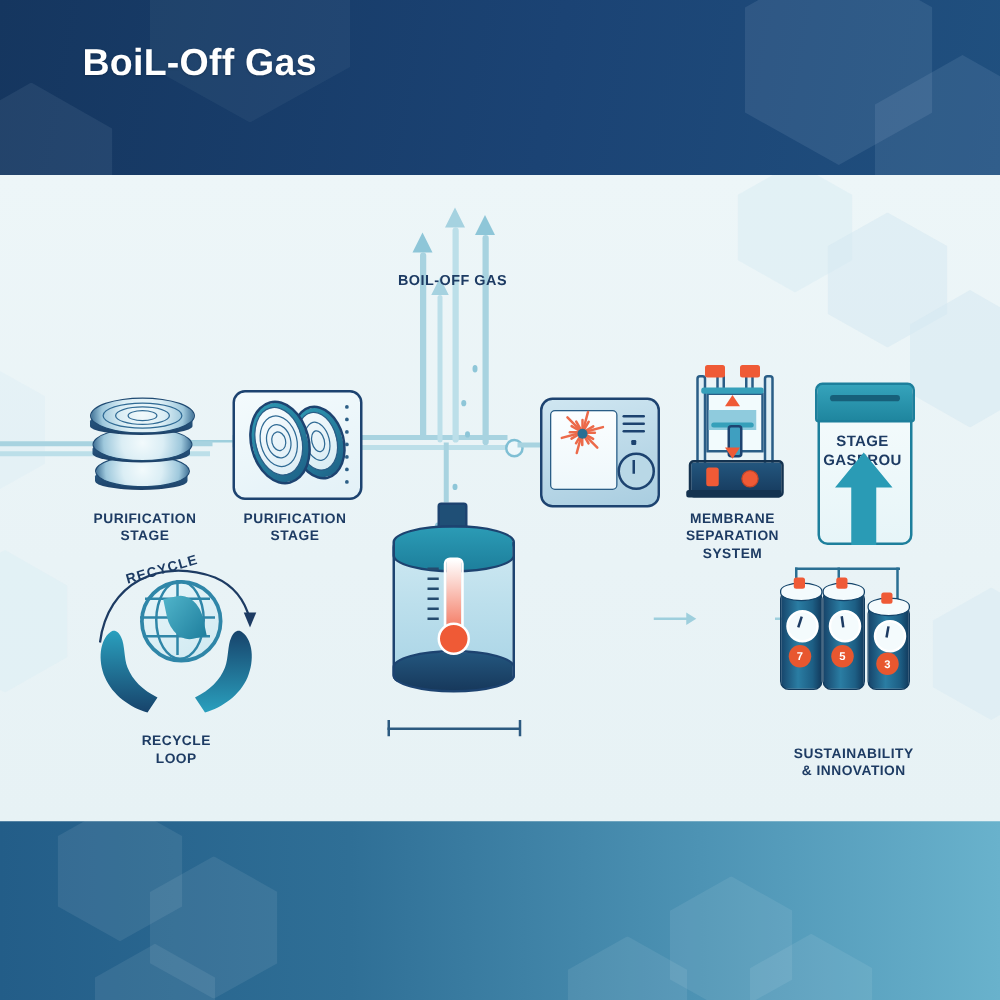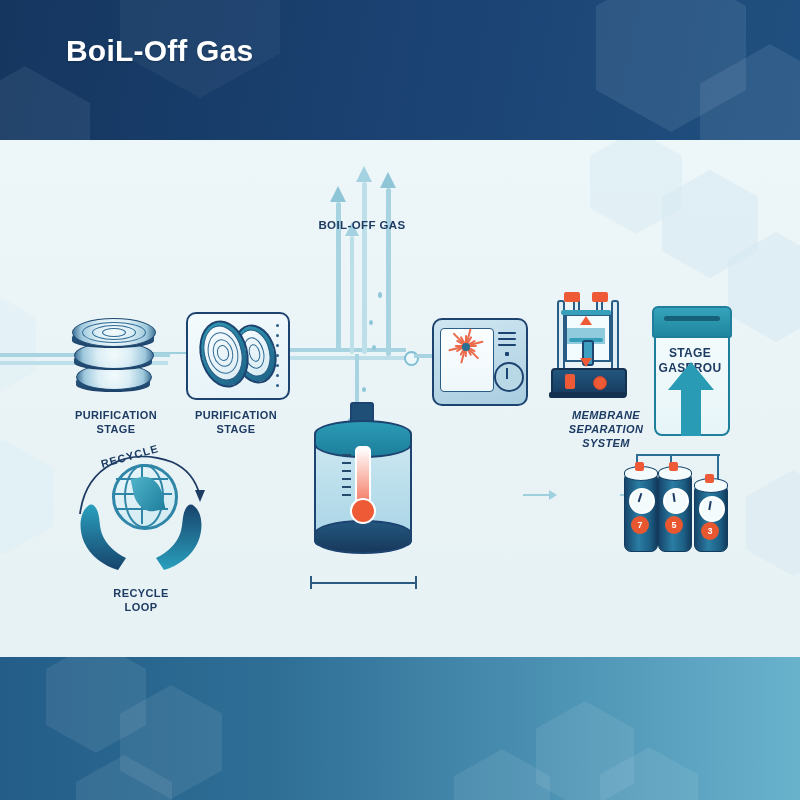--- a/index.html
+++ b/index.html
@@ -335,21 +335,21 @@
       <div class="mem-tri" style="left:31px;top:28px;border-bottom:9px solid #ef5a36;"></div>
       <div class="mem-plate" style="left:20px;top:50px;width:34px;height:4px;"></div>
       <div class="mem-col" style="left:33px;top:52px;width:8px;height:22px;background:#3f9fc0;border-color:#1d4370;"></div>
       <div class="mem-tri" style="left:31px;top:70px;border-top:9px solid #ef5a36;"></div>
 
       <div class="mem-base" style="left:2px;top:80px;width:72px;height:26px;"></div>
       <div class="mem-foot" style="left:0px;top:104px;width:76px;height:6px;"></div>
       <div class="mem-btn" style="left:16px;top:86px;width:10px;height:15px;"></div>
       <div class="mem-knob" style="left:44px;top:88px;width:12px;height:12px;"></div>
     </div>
-    <div class="cap" style="left:550px;top:268px;width:112px;font-style:italic;">
+    <div class="cap" style="left:530px;top:268px;width:112px;">
       <div>MEMBRANE</div>
       <div>SEPARATION</div>
       <div>SYSTEM</div>
     </div>
 
     <div class="node" style="left:654px;top:168px;width:72px;height:130px;">
       <div class="pg-body" style="left:0;top:0;width:72px;height:124px;"></div>
       <div class="pg-cap" style="left:-2px;top:-2px;width:76px;height:28px;"></div>
       <div class="pg-slot" style="left:10px;top:8px;width:56px;height:5px;"></div>
       <div class="pg-text" style="left:0;top:38px;width:72px;">
@@ -425,20 +425,24 @@
 
       <div class="cyl" style="left:70px;top:34px;width:32px;height:66px;"></div>
       <div class="cyl-top" style="left:70px;top:28px;width:32px;height:13px;"></div>
       <div class="cyl-valve" style="left:81px;top:24px;width:9px;height:9px;"></div>
       <div class="cyl-gauge" style="left:75px;top:46px;width:22px;height:22px;"></div>
       <div style="position:absolute;left:85px;top:51px;width:1.6px;height:9px;background:#1d3b63;transform:rotate(10deg);"></div>
       <div class="cyl-badge" style="left:77px;top:72px;width:18px;height:18px;line-height:18px;">
         <span>3</span>
       </div>
     </div>
+    <div class="cap" style="left:608px;top:456px;width:150px;">
+      <div>SUSTAINABILITY</div>
+      <div>&amp; INNOVATION</div>
+    </div>
 
   </div>
 
   <div class="footer">
     <div class="fh hex" style="left:46px;top:-16px;width:100px;height:112px;"></div>
     <div class="fh hex" style="left:120px;top:28px;width:102px;height:114px;"></div>
     <div class="fh hex" style="left:76px;top:98px;width:96px;height:108px;"></div>
     <div class="fh hex" style="left:454px;top:92px;width:96px;height:108px;"></div>
     <div class="fh hex" style="left:536px;top:44px;width:98px;height:110px;"></div>
     <div class="fh hex" style="left:600px;top:90px;width:98px;height:110px;"></div>

